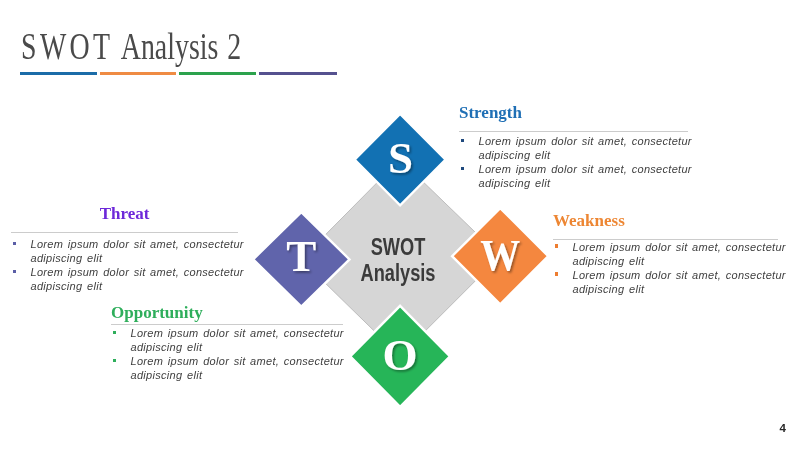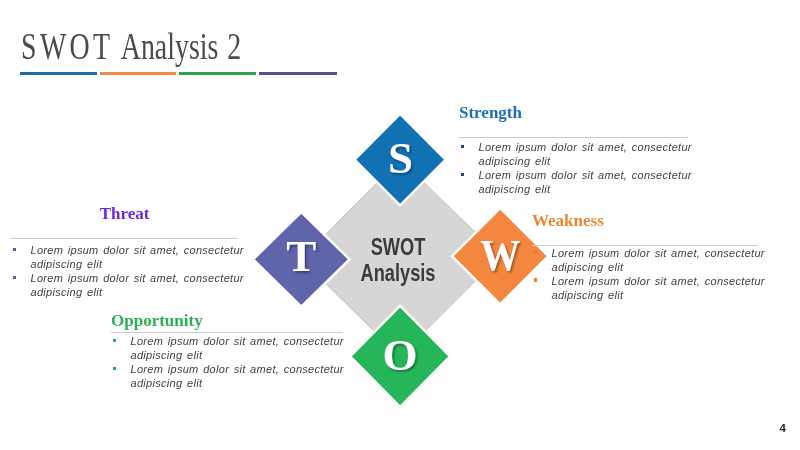--- a/index.html
+++ b/index.html
@@ -8,38 +8,38 @@
   #title{position:absolute;left:20.5px;top:27.5px;font-family:"Liberation Serif",serif;
        font-size:37px;line-height:38px;color:#4A4A4A;word-spacing:2.5px;transform:scaleX(0.753);transform-origin:left top;}
   .seg{position:absolute;top:71.5px;height:3px;}
   #seg1{left:19.5px;width:77px;background:#1B6CA8;}
   #seg2{left:100px;width:76px;background:#EF8B43;}
   #seg3{left:179px;width:77px;background:#2CA24D;}
   #seg4{left:259px;width:78px;background:#55518F;}
   #diagram{position:absolute;left:0;top:0;}
   .block{position:absolute;}
   .block h2{font-family:"Liberation Serif",serif;font-weight:bold;font-size:17px;
-       line-height:18px;margin:0;padding:0 0 15px 0;border-bottom:1px solid #CCCCCC;}
+       line-height:18px;margin:0;padding:0 0 9px 0;border-bottom:1px solid #CCCCCC;}
   .block ul{padding:0;width:240px;list-style:none;font-size:11px;line-height:14px;
        color:#3F3F3F;letter-spacing:0.3px;word-spacing:1.2px;}
   .block li{position:relative;padding-left:19.5px;margin:0;font-style:italic;}
   .block li::before{content:"";position:absolute;left:2px;top:4.6px;width:3.4px;height:3.4px;}
   #strength{left:459px;top:104.1px;width:229px;}
   #strength ul{margin:2.2px 0 0 0;}
   #strength h2{color:#1F6FB5;}
   #strength li::before{background:#1F497D;}
   #threat{left:11px;top:204.8px;width:227px;}
   #threat ul{margin:4.6px 0 0 0;}
   #threat h2{color:#6d28d9;text-align:center;}
   #threat li::before{background:#5B5EA6;}
-  #weakness{left:532px;top:211.8px;width:225px;}
+  #weakness{left:553px;top:211.8px;width:225px;}
   #weakness ul{margin:0 0 0 0;}
   #weakness h2{color:#ED8633;}
   #weakness li::before{background:#ED7D31;}
-  #opportunity{left:111px;top:312px;width:232px;}
+  #opportunity{left:111px;top:304px;width:232px;}
   #opportunity h2{padding-bottom:2px;}
   #opportunity ul{margin:1.4px 0 0 0;}
   #opportunity h2{color:#2EAE5B;}
   #opportunity li::before{background:#2EAE5B;}
   #pagenum{position:absolute;left:779.5px;top:421.5px;font-size:11.5px;font-weight:bold;color:#262626;}
   #centerlabel{position:absolute;left:297.8px;top:234.1px;width:200px;text-align:center;
        font-size:23.5px;line-height:26px;font-weight:bold;color:#3B3B3B;
        transform:scaleX(0.775);transform-origin:50% 50%;}
   #tsw{letter-spacing:4.5px;}
 </style>

